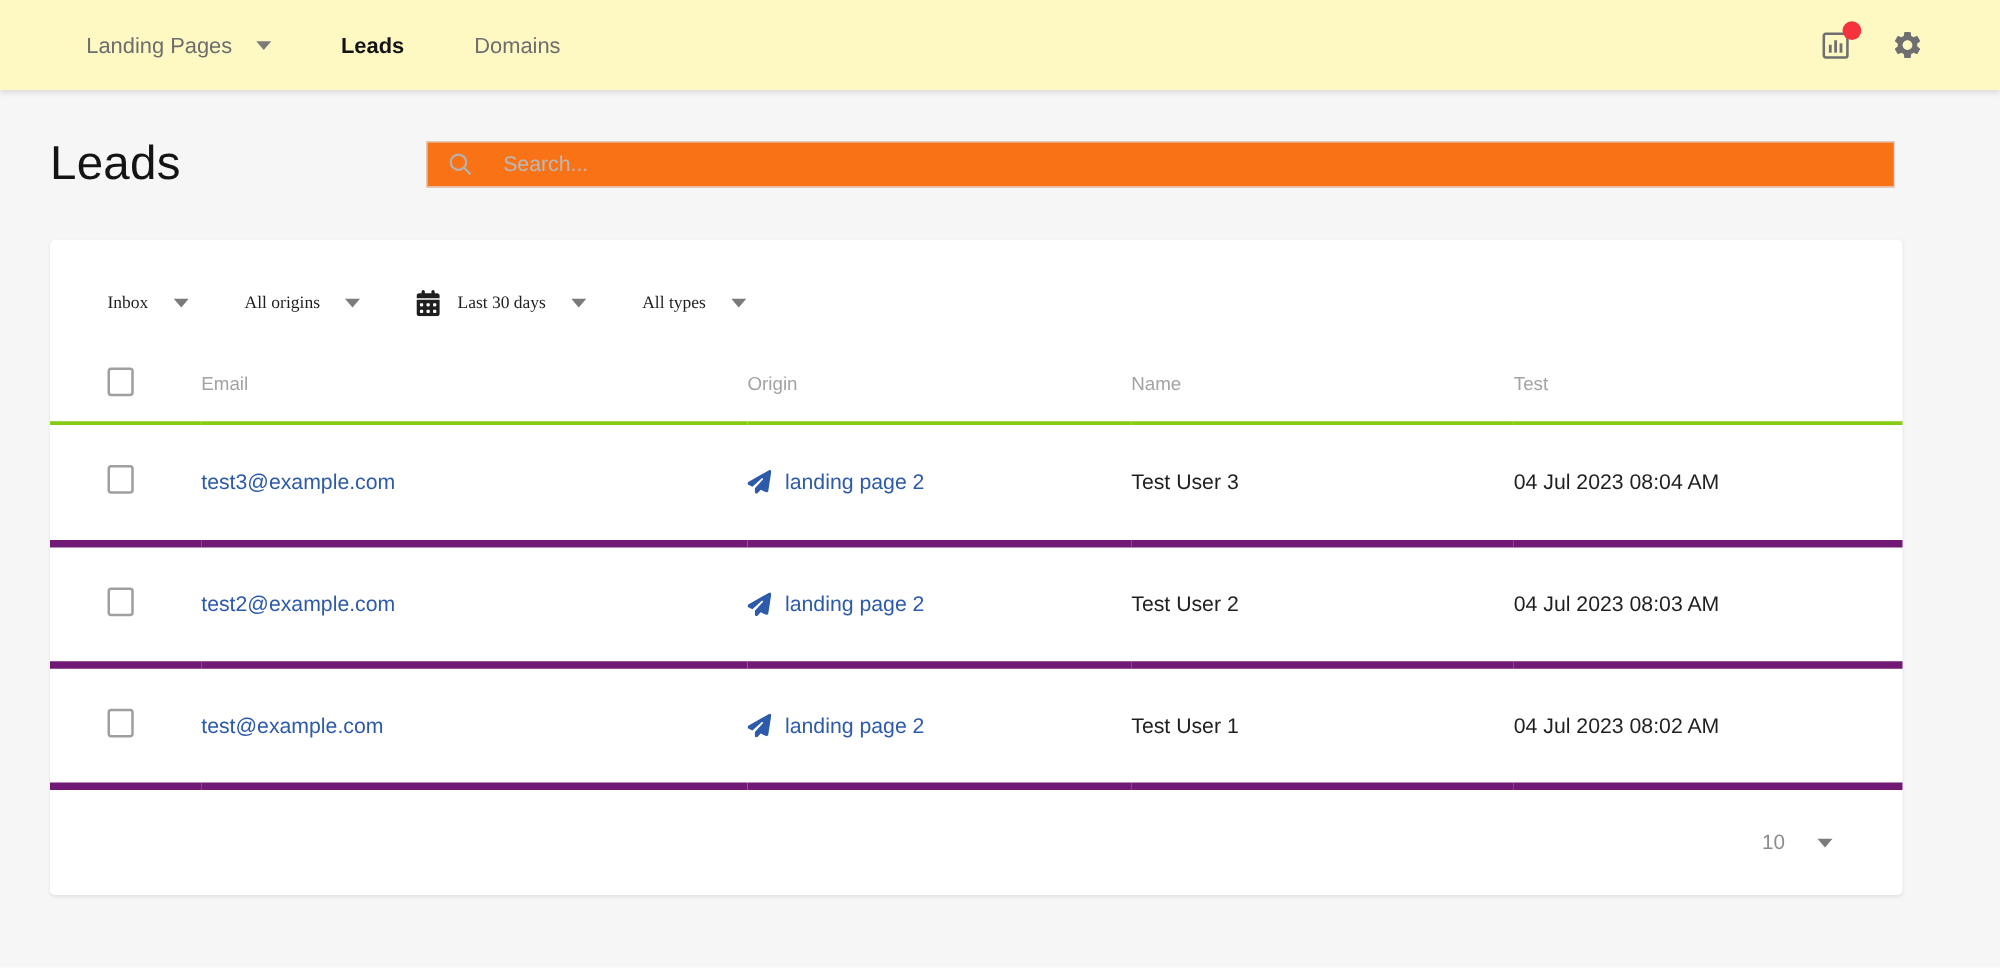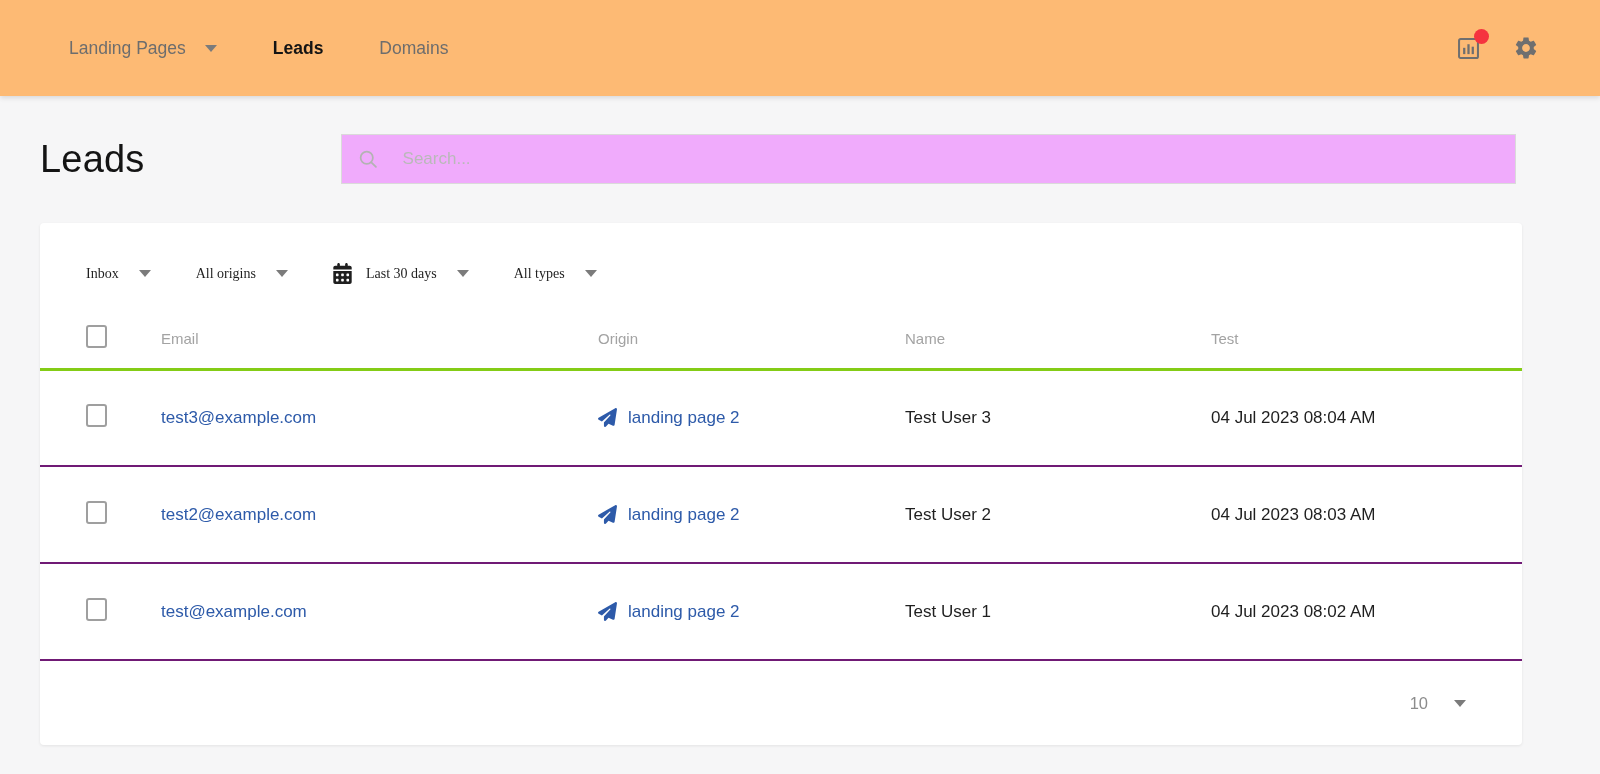--- a/index.html
+++ b/index.html
@@ -3,59 +3,59 @@
 <meta charset="utf-8">
 <style>
   * { margin:0; padding:0; box-sizing:border-box; }
   html,body { width:1600px; height:774px; }
   body {
     font-family:"Liberation Sans","DejaVu Sans",sans-serif;
     background:#f6f6f7; color:#1d1d1f; overflow:hidden;
   }
   
   .topnav {
-    height:96px; background:#fdba74; display:flex; align-items:center;
+    height:72px; background:#fef9c3; display:flex; align-items:center;
     justify-content:space-between; padding:0 60px 0 69px; position:relative;
     box-shadow:0 2px 5px rgba(0,0,0,0.12);
   }
   .nav-left { display:flex; align-items:center; gap:56px; }
   .nav-item { display:flex; align-items:center; gap:19px; font-size:17.5px;
     font-weight:500; color:#6d6d6d; cursor:pointer; }
   .nav-item.active { font-weight:700; color:#141414; }
   .nav-right { display:flex; align-items:center; gap:30px; }
   .icon-btn { position:relative; background:none; border:none; cursor:pointer;
     width:28px; height:28px; display:flex; align-items:center; justify-content:center; }
   .badge-dot { position:absolute; top:-5px; right:-7px; width:15px; height:15px;
     border-radius:50%; }
   
   .caret { width:0; height:0; border-left:6px solid transparent;
     border-right:6px solid transparent; border-top:7px solid #7b7b7b; }
   
   .page-head { display:flex; align-items:center; padding:38px 84px 0 40px; }
   .page-title { font-size:38px; font-weight:400; color:#141414; letter-spacing:.2px; }
-  .search-box { flex:1; margin-left:196px; height:50px; background:#f0abfc;
+  .search-box { flex:1; margin-left:196px; height:37px; background:#f97316;
     border:1px solid #dadada; display:flex; align-items:center; padding:12px 16px; }
   .search-box svg { flex:none; margin-right:24px; }
   .search-box input { border:none; outline:none; flex:1; font-size:17px;
     font-family:inherit; color:#333; background:transparent; }
   .search-box input::placeholder { color:#b9b9b9; }
   
   .card { margin:39px 78px 0 40px; background:#fff; border-radius:4px;
     box-shadow:0 1px 3px rgba(0,0,0,0.08); }
   .filters { display:flex; align-items:center; gap:45px; padding:40px 46px 25px 46px; }
   .filter { display:flex; align-items:center; gap:20px; font-size:14px;
     color:#1f1f1f; cursor:pointer;font-family:Liberation Serif, serif; }
   .filter svg { margin-right:-6px; }
   
   table.leads-table { width:100%; border-collapse:collapse; table-layout:fixed; }
   .col-check { padding-left:46px; }
   th { text-align:left; font-weight:500; font-size:15px; color:#a3a3a3;
     height:60px; vertical-align:middle; border-bottom:3px solid #84cc16; }
   td { height:97px; vertical-align:middle; font-size:17px; color:#1f1f1f;
-    border-bottom:2px solid #701a75; }
+    border-bottom:6px solid #701a75; }
   .checkbox { display:inline-block; width:21px; height:23px; border:2px solid #9f9f9f;
     border-radius:3px; background:#fff; cursor:pointer; }
   a.link { color:#2d5aa9; text-decoration:none; cursor:pointer; }
   .origin-cell { display:flex; align-items:center; gap:11px; }
   
   .card-footer { height:84px; display:flex; align-items:center;
     justify-content:flex-end; gap:26px; padding-right:56px; }
   .page-size { font-size:16.5px; color:#8c8c8c; cursor:pointer; display:flex;
     align-items:center; gap:26px; }
 </style>

